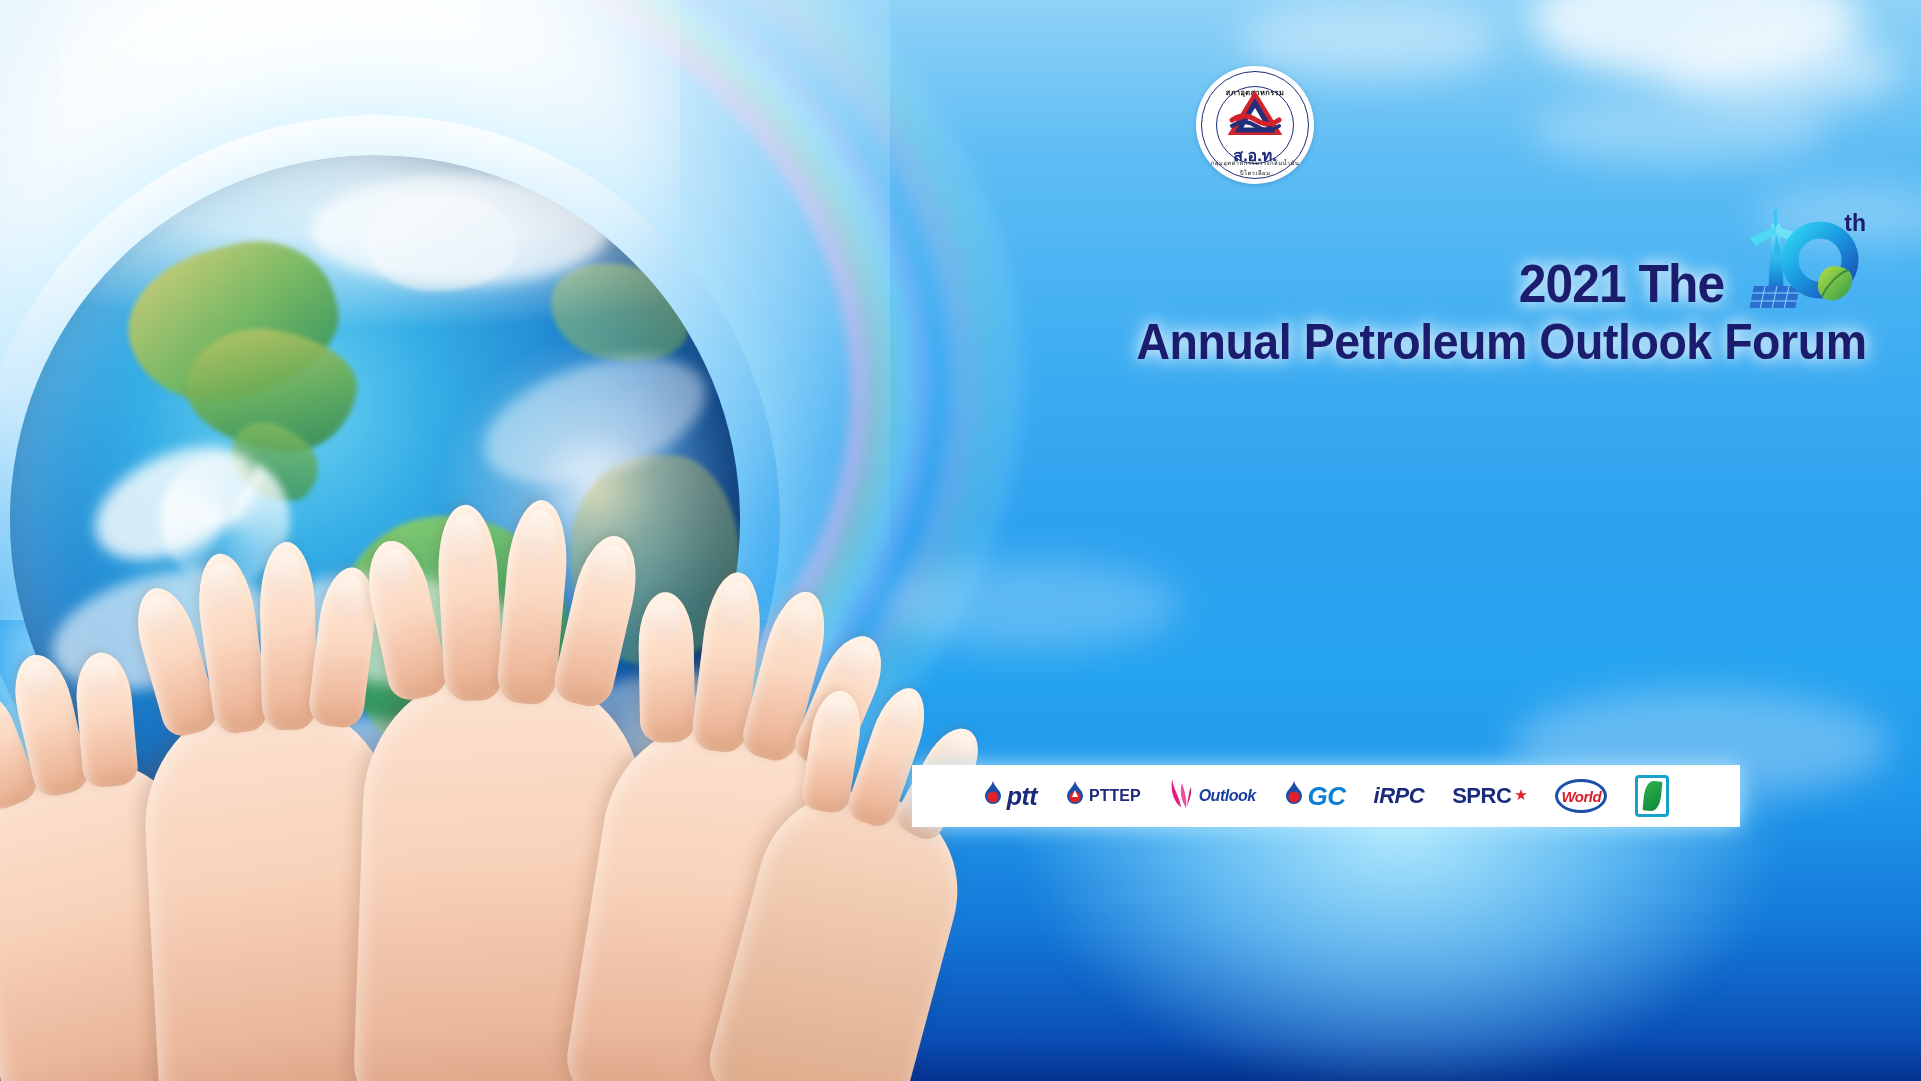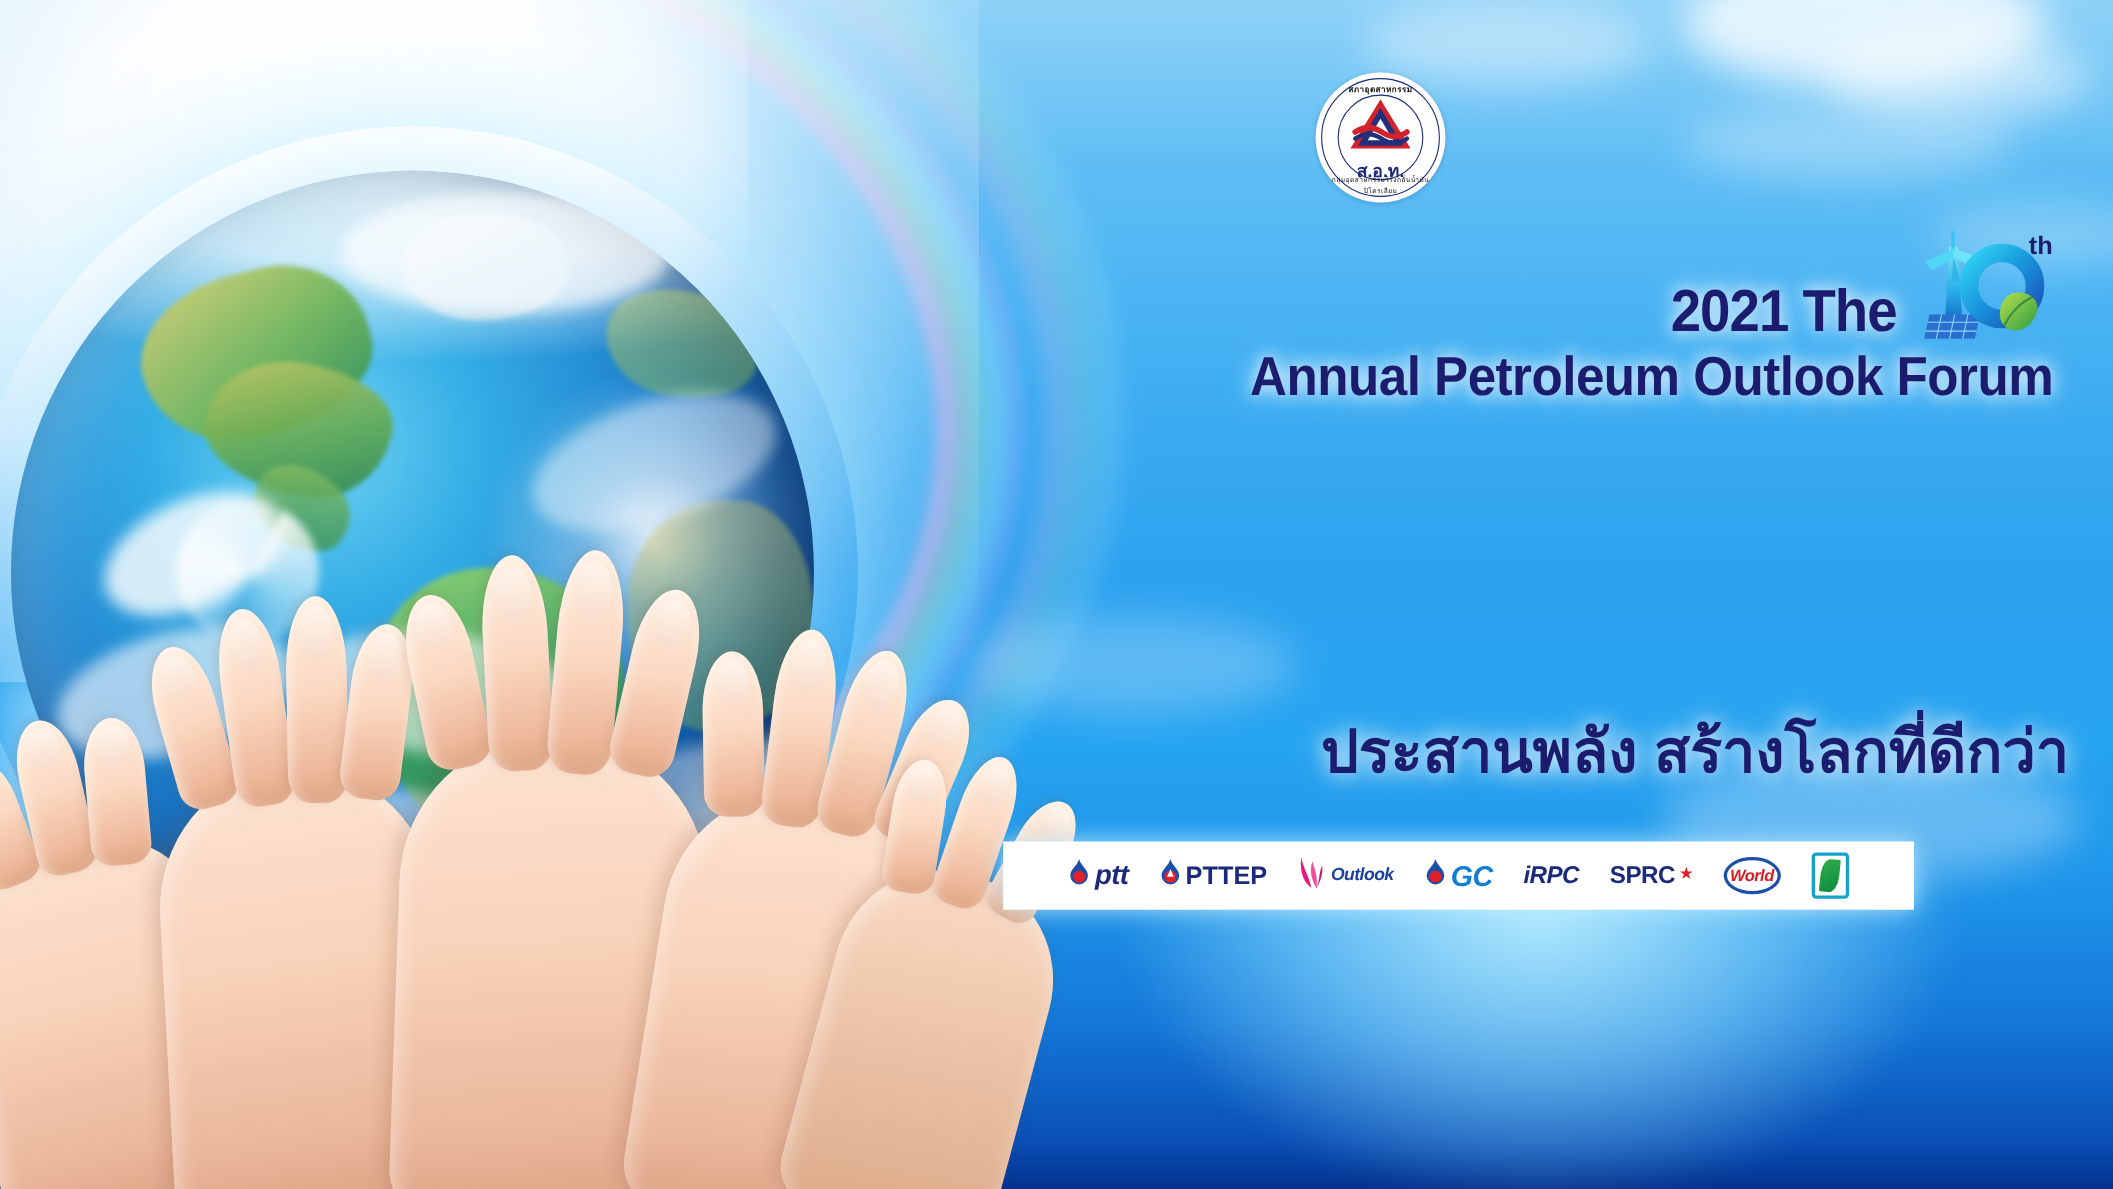--- a/index.html
+++ b/index.html
@@ -197,21 +197,21 @@
     background:#fff; margin-top:-30px;
     box-shadow:0 1px 5px rgba(0,40,90,.22);
     display:flex; align-items:center; justify-content:center;
   }
   .fti-ring { position:absolute; inset:5px; border:1.5px solid #1b2a7a; border-radius:50%; }
   .fti-ring2 { position:absolute; inset:20px; border:1.2px solid #1b2a7a; border-radius:50%; }
   .fti-arc-top, .fti-arc-bot {
     position:absolute; left:0; right:0; text-align:center;
     font-size:7.4px; font-weight:bold; color:#111; letter-spacing:.4px;
   }
-  .fti-arc-top { top:9px; }
+  .fti-arc-top { top:20px; }
   .fti-arc-bot { bottom:6px; font-size:6px; font-weight:normal; }
   .fti-abbr { position:absolute; bottom:16px; left:0; right:0; text-align:center; font-size:16px; font-weight:bold; color:#1b2a7a; letter-spacing:0px; }
   .fti-mark { position:absolute; top:24px; left:50%; transform:translateX(-50%); }
 
   
   .hdr-block { position:absolute; left:820px; top:222px; width:1080px; text-align:right; }
   .line-2021 {
     display:flex; align-items:flex-end; justify-content:flex-end; gap:10px;
     height:92px; padding-right:36px;
   }
@@ -267,21 +267,21 @@
   .sponsor-bar {
     position:absolute; left:912px; top:765px; width:828px; height:62px;
     background:#fff;
     display:flex; align-items:center; justify-content:center; gap:28px;
     box-shadow:0 0 22px rgba(190,235,255,.9);
   }
   .sp { display:flex; align-items:center; gap:4px; flex:0 0 auto; }
   .sp-name { font-weight:bold; font-style:italic; color:#1b2a7a; letter-spacing:-.5px; line-height:1; }
   .drop { position:relative; flex:0 0 auto; }
   .sp-ptt .sp-name { font-size:25px; }
-  .sp-pttep .sp-name { font-size:23px; font-style:normal; letter-spacing:0; }
+  .sp-pttep .sp-name { font-size:16px; font-style:normal; letter-spacing:0; }
   .sp-thaioil .sp-name { font-size:16px; color:#1b3fa0; }
   .sp-gc .sp-name { font-size:26px; color:#0d7fd4; font-style:italic; }
   .sp-irpc .sp-name { font-size:22px; }
   .sp-sprc .sp-name { font-size:22px; font-style:normal; }
   .esso {
     width:52px; height:34px; border-radius:50%;
     border:3px solid #1b4fa8; background:#fff;
     display:flex; align-items:center; justify-content:center;
   }
   .esso span { color:#d81f28; font-weight:bold; font-size:15px; font-style:italic; letter-spacing:-.5px; }
@@ -471,21 +471,20 @@
         </svg>
         <span class="th-sup">th</span>
       </div>
     </div>
     <div class="apof">Annual Petroleum Outlook Forum</div>
   </div>
 
   <div class="headline">
   </div>
 
-  <div class="thai-line">ประสานพลัง สร้างโลกที่ดีกว่า</div>
 
   <div class="sponsor-bar">
 
     <div class="sp sp-ptt">
       <span class="drop">
         <svg width="20" height="26" viewBox="0 0 20 26">
           <path d="M10 0 C12 7 18 9 18 15 A8 8 0 0 1 2 15 C2 9 8 7 10 0 Z" fill="#1b4ea8"></path>
           <circle cx="10" cy="16" r="5.5" fill="#e2202a"></circle>
         </svg>
       </span>

